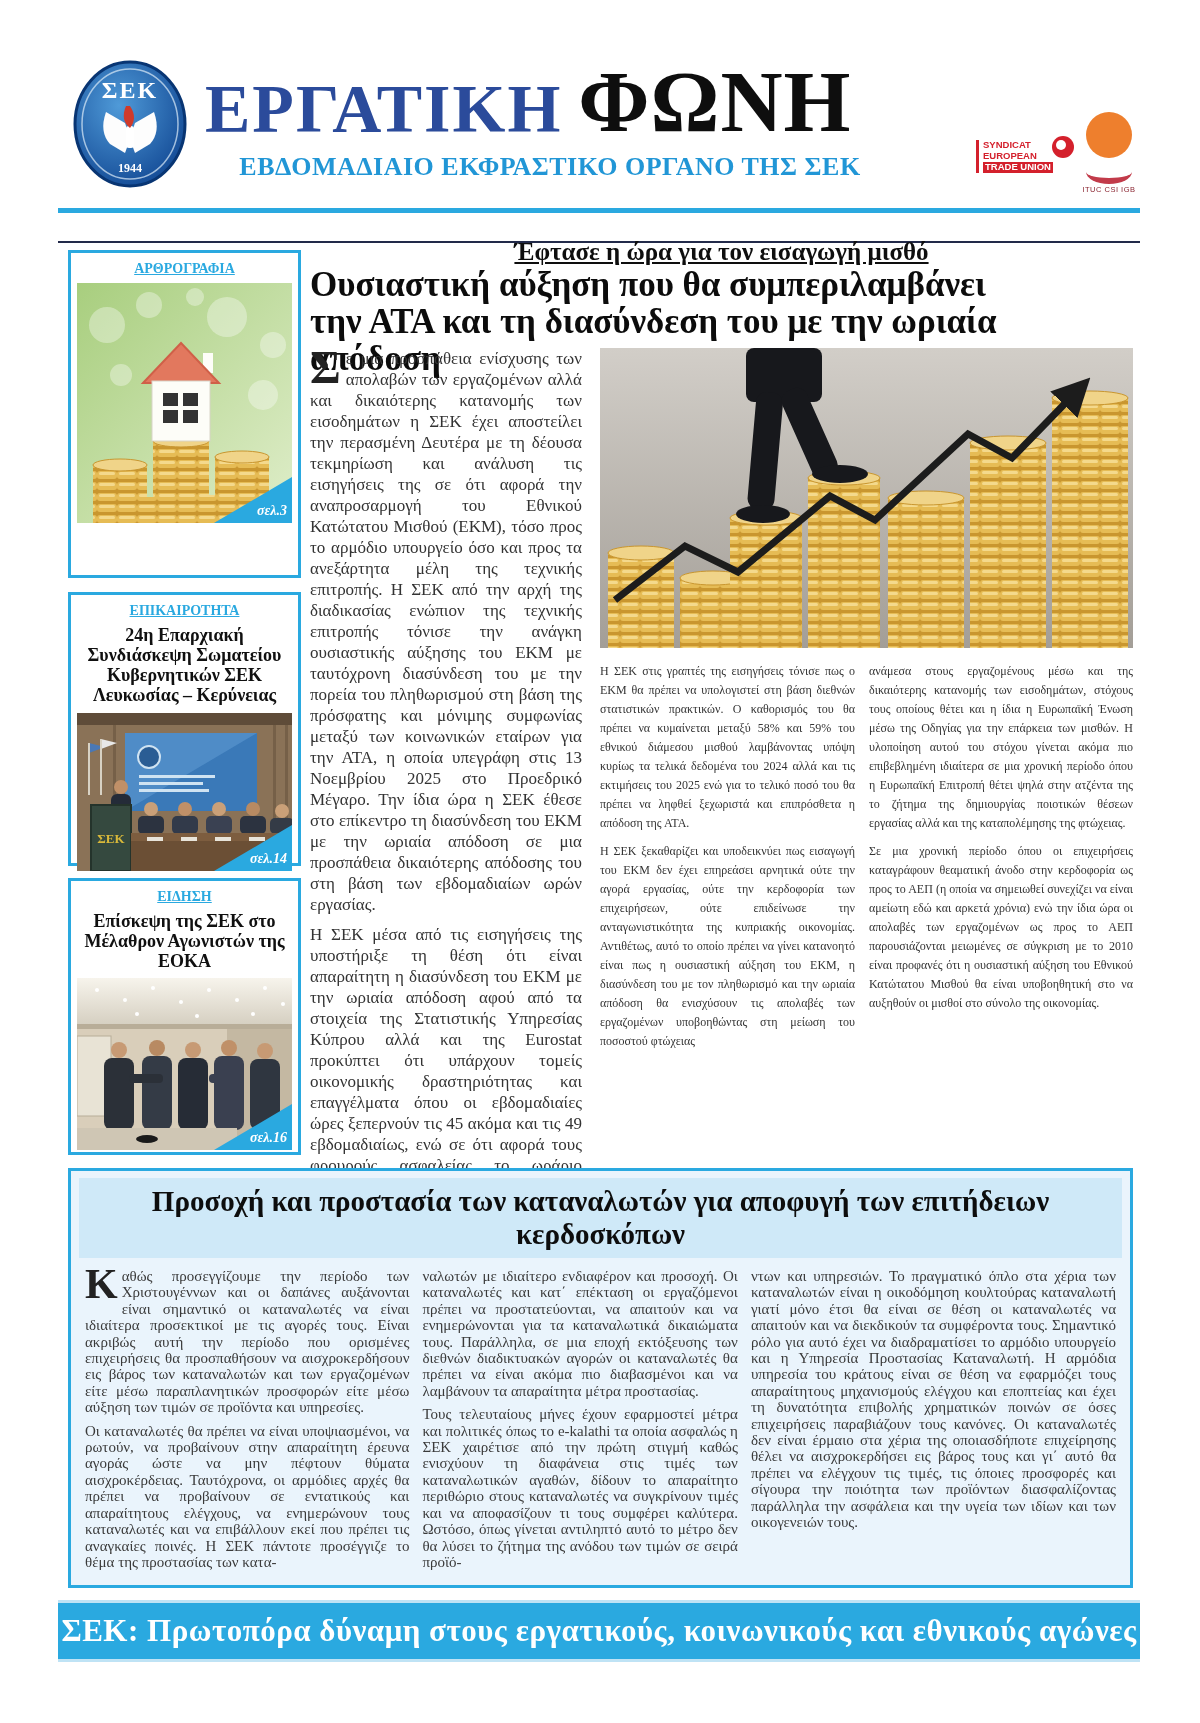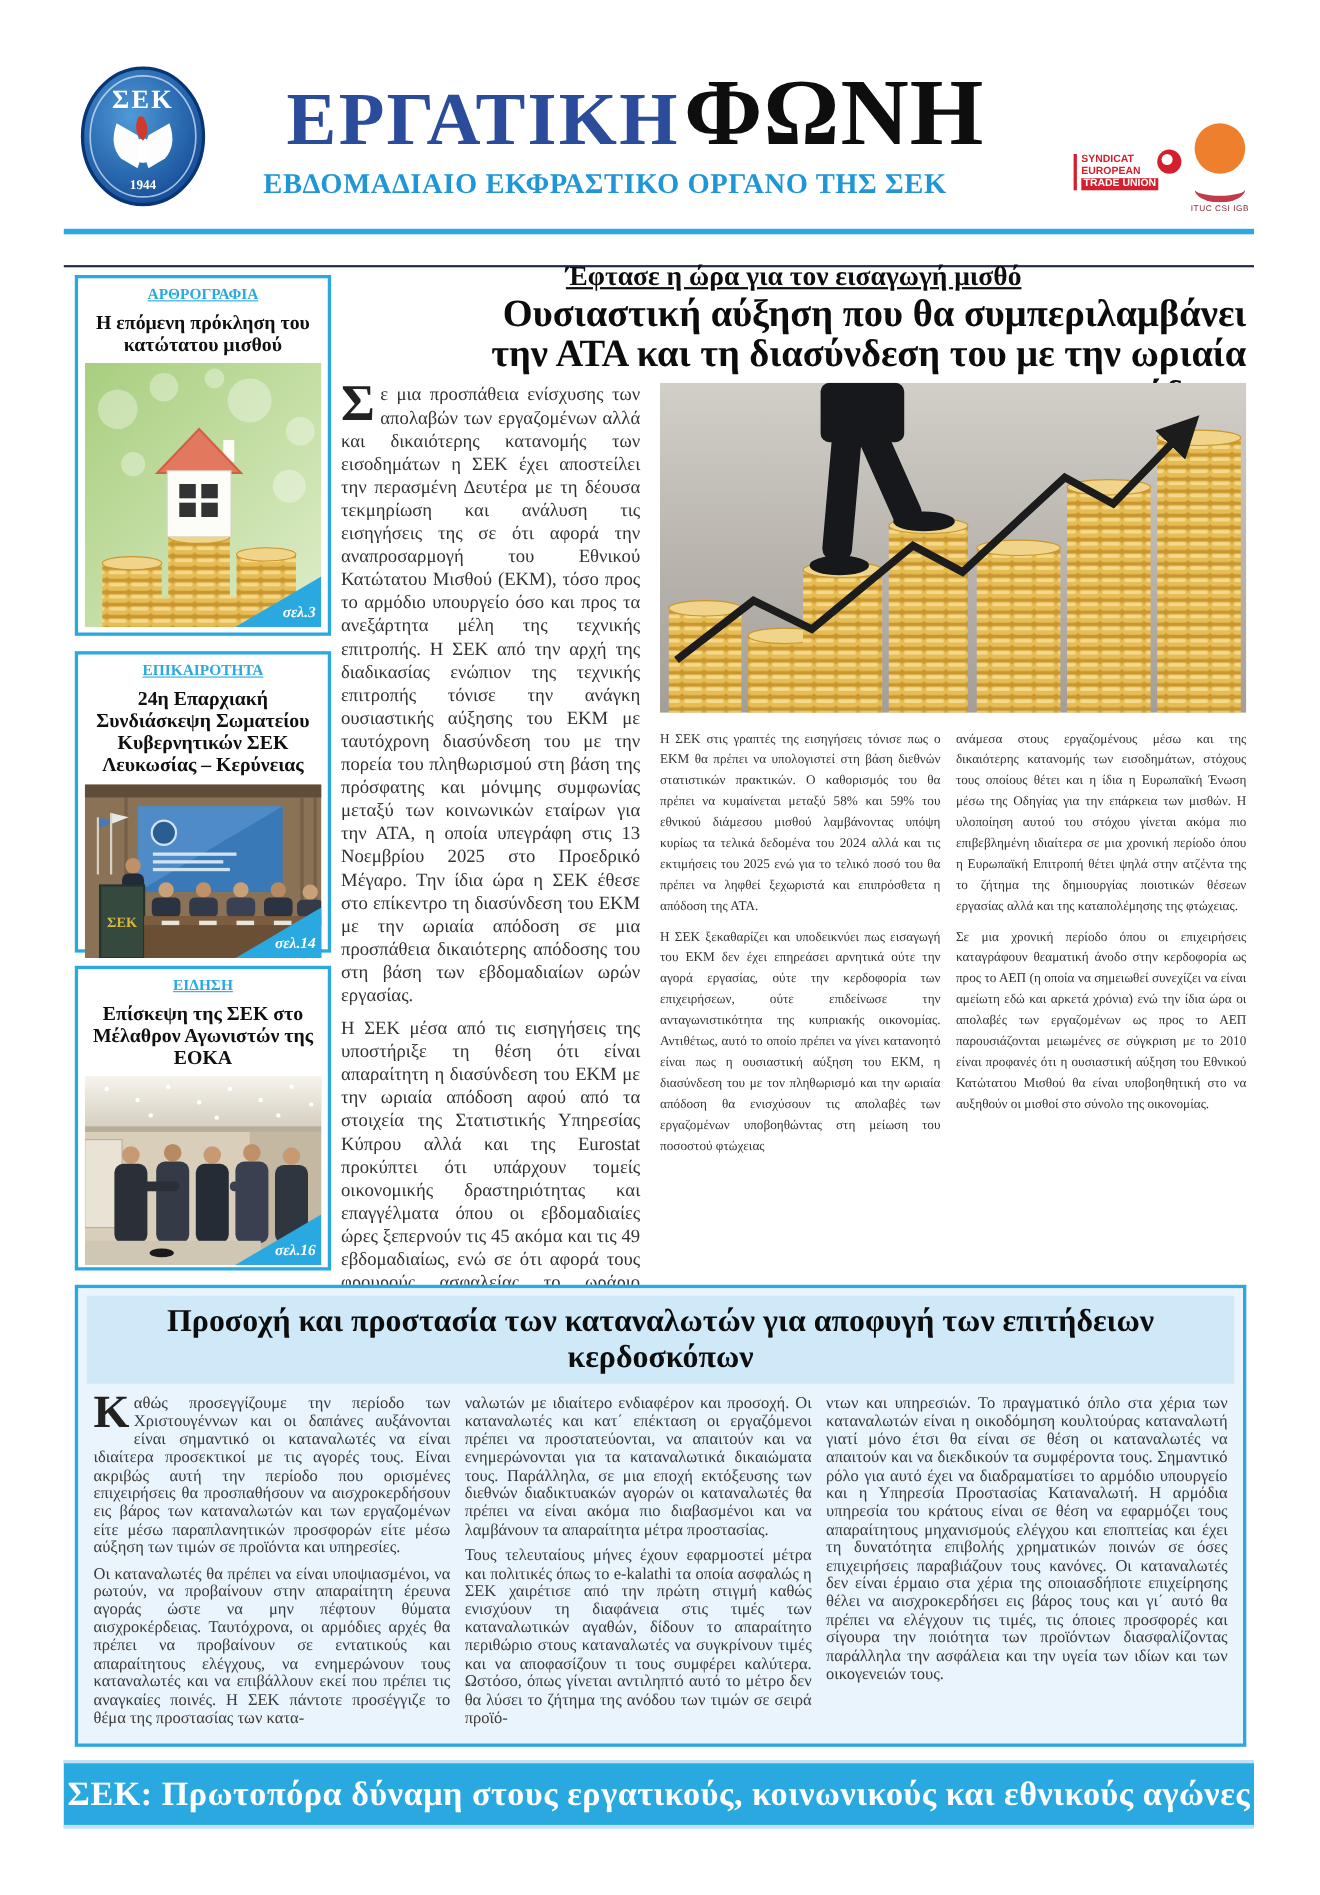--- a/index.html
+++ b/index.html
@@ -1,21 +1,21 @@
 <!DOCTYPE html>
 <html lang="el"><head>
 <meta charset="utf-8">
 <style>
   html,body{margin:0;padding:0;background:#fff;}
   body{font-family:"Liberation Serif","DejaVu Serif",serif;color:#222;}
   #page{position:relative;width:1200px;height:1723px;background:#fff;overflow:hidden;margin:0 auto;}
   .abs{position:absolute;}
 
   
-  .title-row{display:flex;align-items:baseline;gap:4px;justify-content:flex-end;}
+  .title-row{display:flex;align-items:baseline;gap:16px;justify-content:flex-start;}
   .title-1{font-size:68px;font-weight:700;color:#2b4b9b;letter-spacing:2px;}
   .title-2{font-size:86px;font-weight:800;color:#0e0e0e;letter-spacing:1px;}
   .subtitle{font-size:26px;font-weight:700;color:#2196d6;letter-spacing:.5px;text-align:center;}
   .etuc{font-size:9.5px;font-weight:700;color:#d4202c;line-height:1.15;border-left:3px solid #d4202c;padding-left:4px;font-family:"Liberation Sans",sans-serif;}
   .etuc .inv{background:#d4202c;color:#fff;padding:0 2px;display:inline-block;}
   .etuc-circle{position:absolute;right:-6px;top:-4px;width:22px;height:22px;border-radius:50%;background:#d4202c;}
   .etuc-circle:after{content:"";position:absolute;left:4px;top:4px;width:10px;height:10px;border-radius:50%;background:#fff;}
   .ituc-ball{width:46px;height:46px;border-radius:50%;background:#ee7f2d;margin:0 auto;}
   .ituc-smile{width:46px;height:18px;border-bottom:6px solid #c23b4a;border-radius:50%;margin:2px auto 1px;}
   .ituc-label{font-size:7.5px;color:#8a2430;text-align:center;letter-spacing:.5px;font-family:"Liberation Sans",sans-serif;}
@@ -27,21 +27,21 @@
   
   .sidebox{position:absolute;left:68px;width:233px;border:3px solid #2aa9e0;background:#fff;box-sizing:border-box;padding:6px 6px 0 6px;}
   .sidebox .sect{display:block;text-align:center;font-size:14px;font-weight:700;color:#2aa9e0;text-decoration:underline;margin:2px 0 6px;}
   .sidebox .btitle{text-align:center;font-size:18px;font-weight:700;color:#101010;line-height:1.12;margin-bottom:7px;}
   .teaser-img{position:relative;width:100%;overflow:hidden;}
   .pagetri{position:absolute;right:0;bottom:0;width:0;height:0;border-left:78px solid transparent;border-bottom:46px solid #2aa9e0;}
   .pagenum{position:absolute;right:5px;bottom:4px;color:#fff;font-style:italic;font-size:14px;font-weight:700;}
 
   
   .kicker{font-size:25px;font-weight:700;color:#0e0e0e;text-align:center;text-decoration:underline;}
-  .headline{font-size:35px;font-weight:700;color:#0c0c0c;text-align:right;line-height:1.06;}
+  .headline{font-size:35px;font-weight:700;color:#0c0c0c;text-align:left;line-height:1.06;}
   .bodycol{text-align:justify;color:#333;}
   .bodycol p{margin:0 0 9px 0;}
   .c1{font-size:17px;line-height:21px;}
   .c23{font-size:12px;line-height:19px;}
   .dropcap{float:left;font-size:47px;line-height:38px;font-weight:700;padding-right:5px;color:#222;}
 
   
   .consumer{position:absolute;left:68px;top:1168px;width:1065px;height:420px;border:3px solid #2aa9e0;background:#eaf4fc;box-sizing:border-box;}
   .consumer-head{margin:7px 8px 6px;background:#cfe9f8;padding:7px 4px;text-align:center;font-size:29px;font-weight:700;color:#0d0d0d;}
   .consumer-cols{display:flex;gap:13px;padding:4px 14px;}
@@ -121,21 +121,20 @@
     <div class="ituc-ball"></div>
     <div class="ituc-smile"></div>
     <div class="ituc-label">ITUC CSI IGB</div>
   </div>
 
   <div class="abs rule-cyan" style="left:58px;top:208px;width:1082px;"></div>
   <div class="abs rule-dark" style="left:58px;top:241px;width:1082px;"></div>
 
   <div class="sidebox" style="top:250px;height:328px;">
     <span class="sect">ΑΡΘΡΟΓΡΑΦΙΑ</span>
-    <div class="btitle">Η επόμενη πρόκληση του κατώτατου μισθού</div>
     <div class="teaser-img" style="height:240px;">
       <svg width="221" height="240" viewBox="0 0 221 240" preserveAspectRatio="none">
         <rect width="221" height="240" fill="url(#greeng)"></rect>
         <g fill="#ffffff" opacity="0.35">
           <circle cx="30" cy="42" r="18"></circle>
             <circle cx="72" cy="22" r="13"></circle>
             <circle cx="150" cy="34" r="20"></circle>
           <circle cx="196" cy="62" r="13"></circle>
             <circle cx="44" cy="92" r="11"></circle>
             <circle cx="186" cy="112" r="15"></circle>

